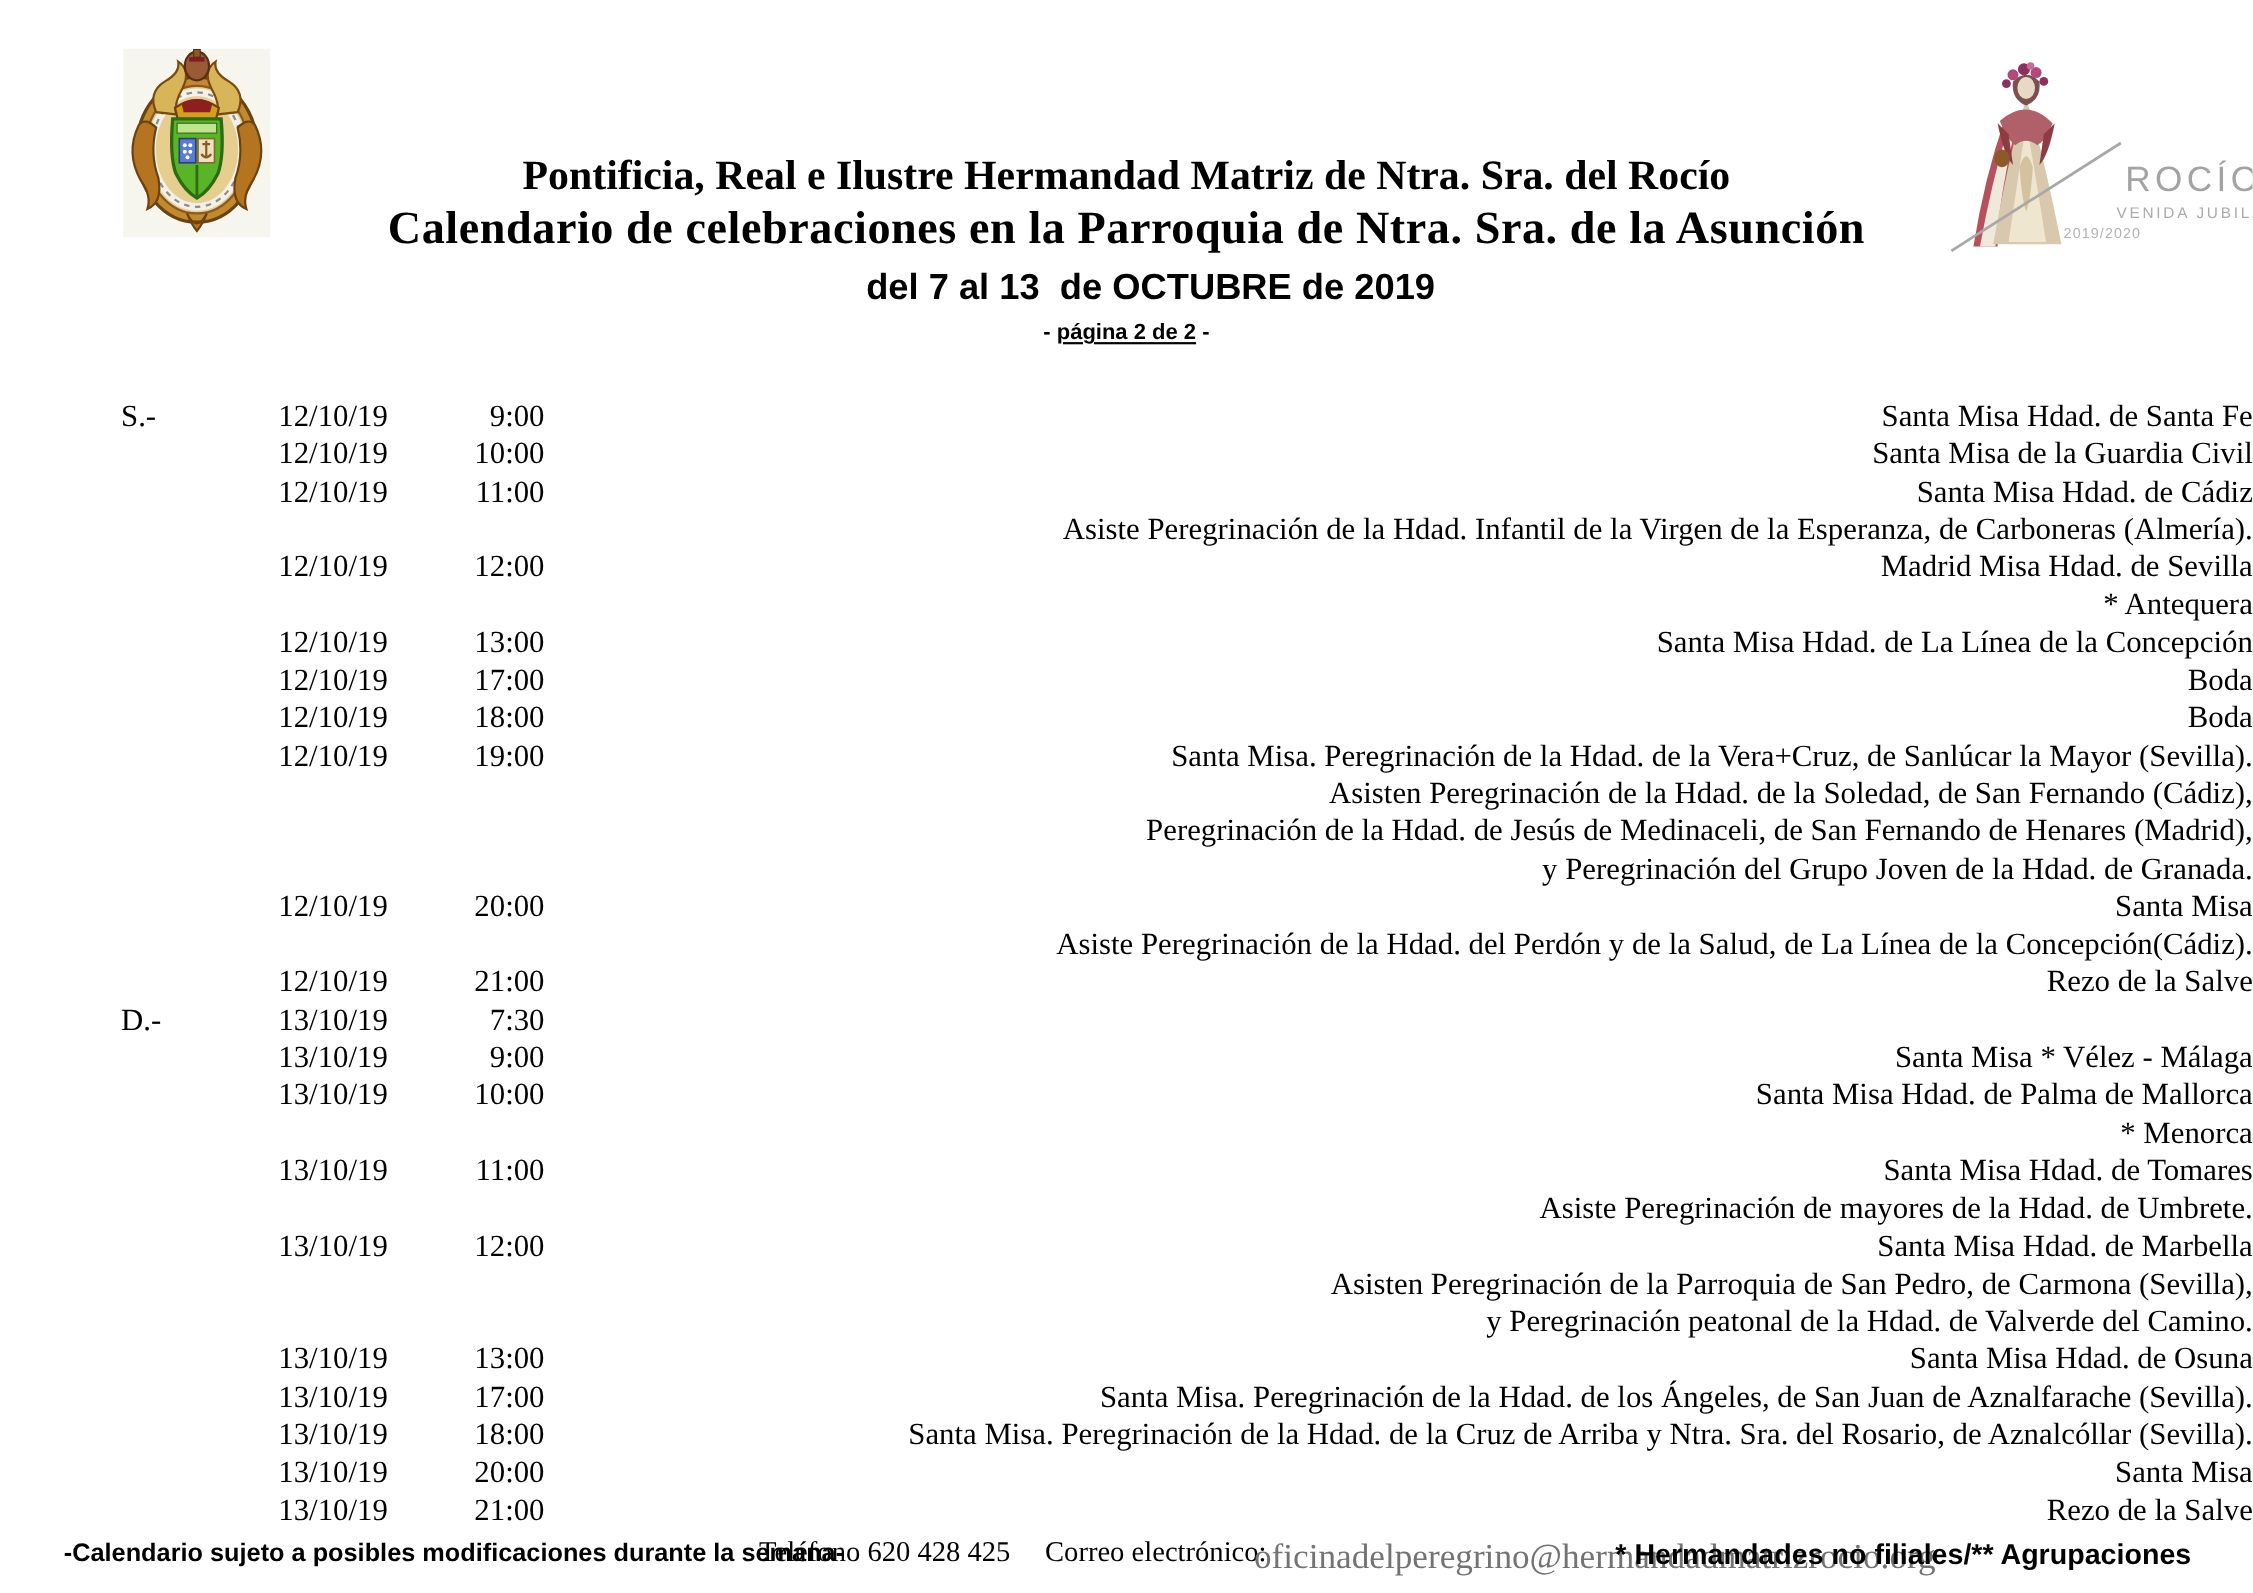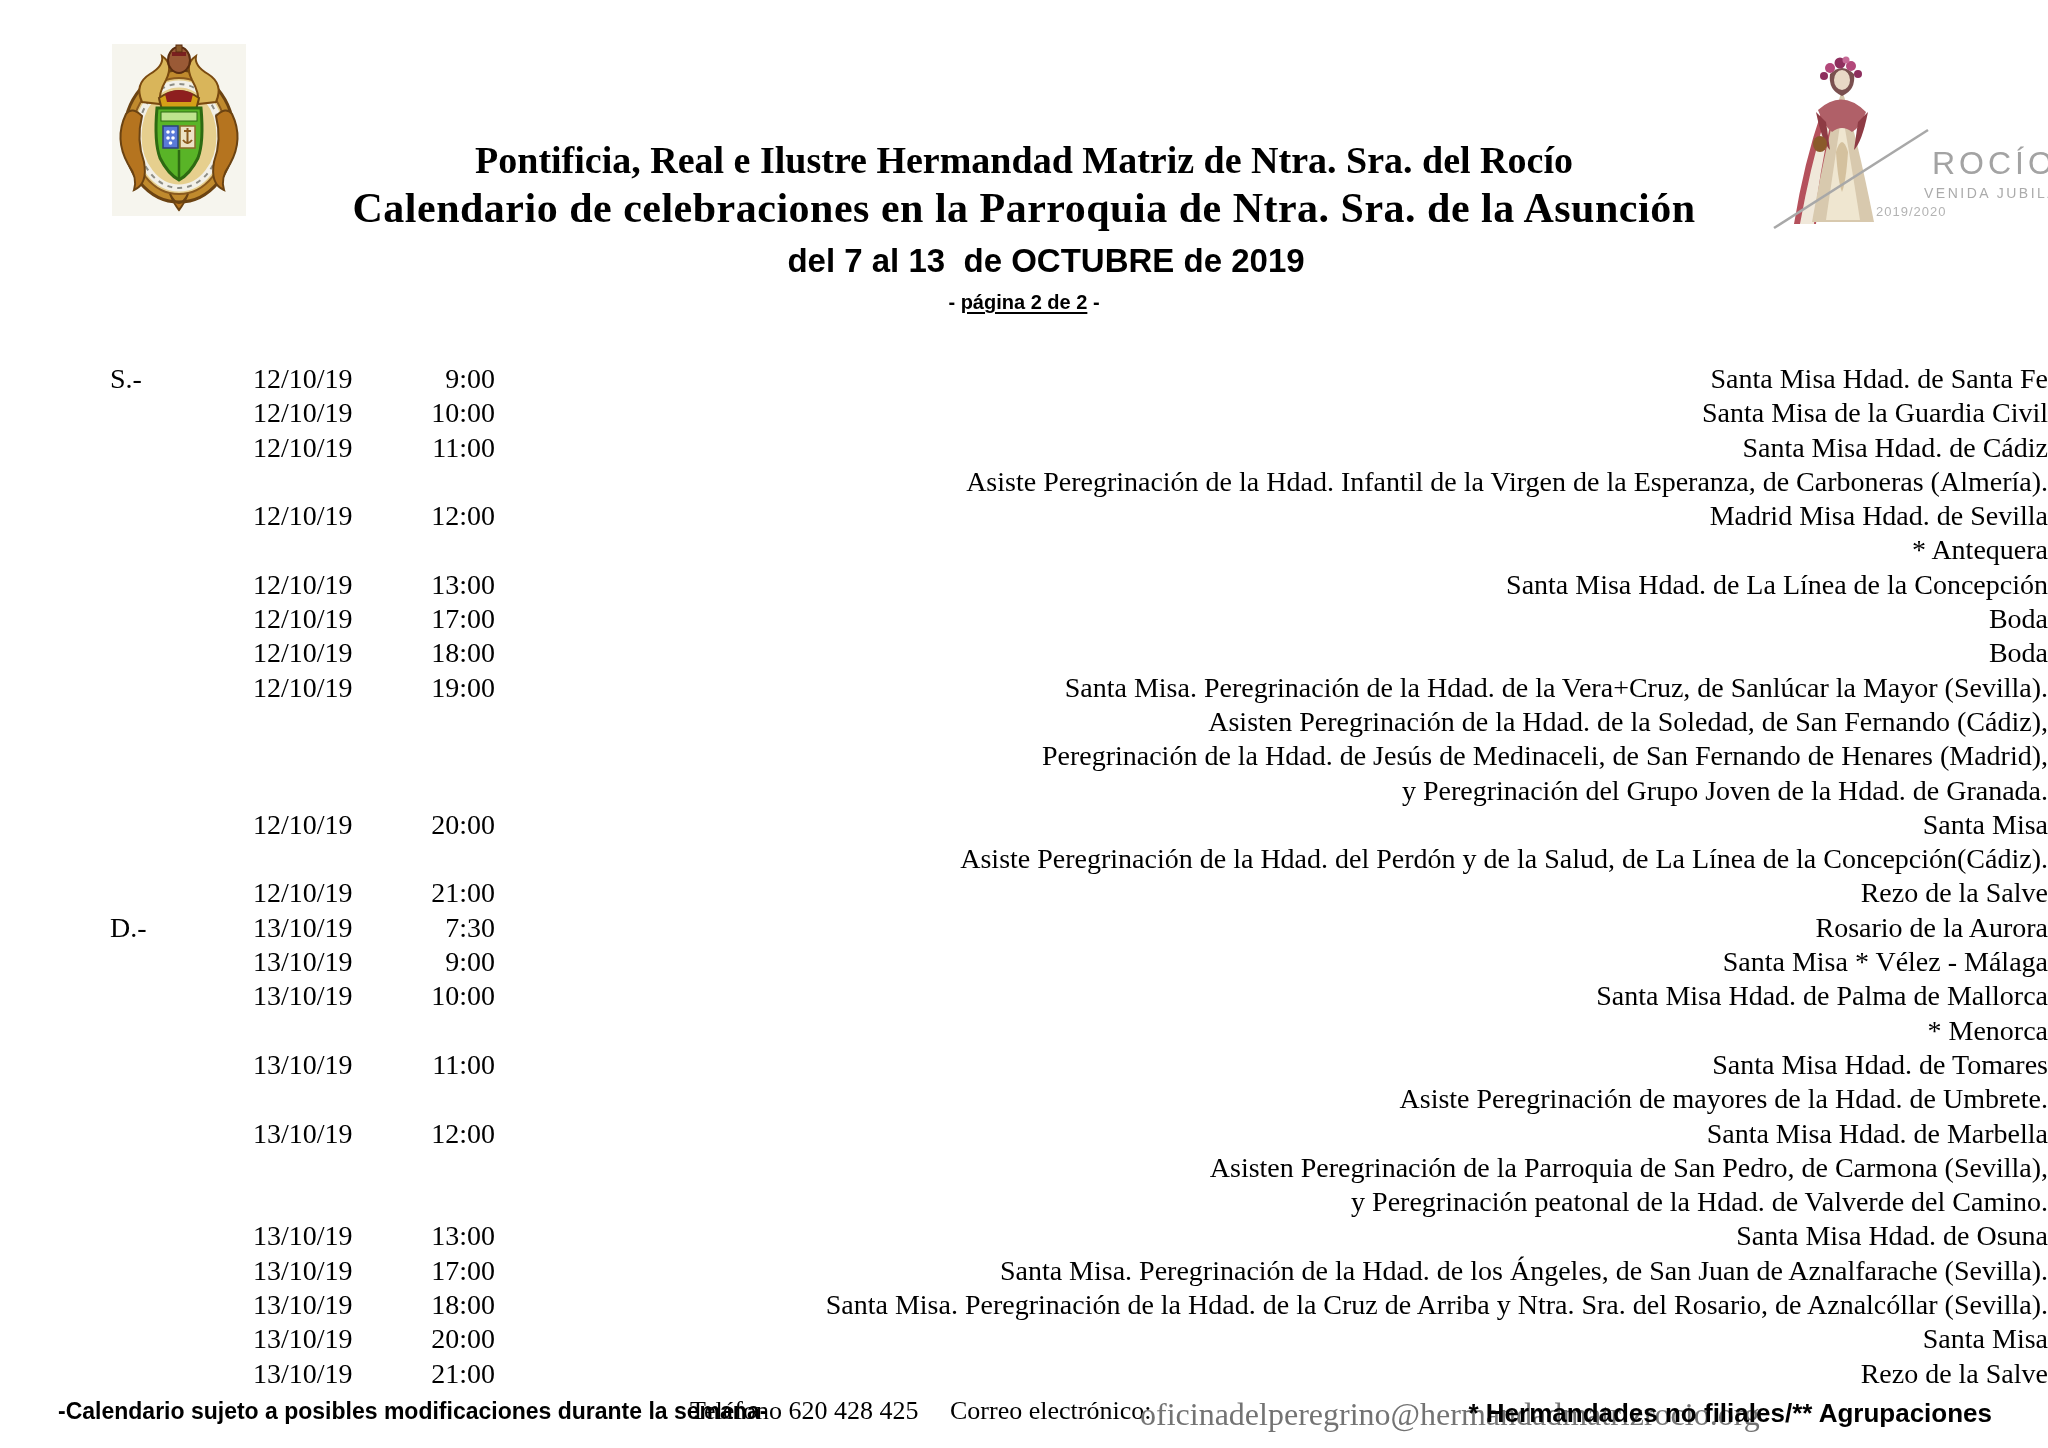--- a/index.html
+++ b/index.html
@@ -252,21 +252,20 @@
         <div class="c-time">21:00</div>
         <div class="c-gap"></div>
         <div class="c-text">Rezo de la Salve</div>
       </div>
 
       <div class="row">
         <div class="c-day">D.-</div>
         <div class="c-date">13/10/19</div>
         <div class="c-time">7:30</div>
         <div class="c-gap"></div>
-        <div class="c-text">Rosario de la Aurora</div>
       </div>
 
       <div class="row">
         <div class="c-day"></div>
         <div class="c-date">13/10/19</div>
         <div class="c-time">9:00</div>
         <div class="c-gap"></div>
         <div class="c-text">Santa Misa * Vélez - Málaga</div>
       </div>
 

